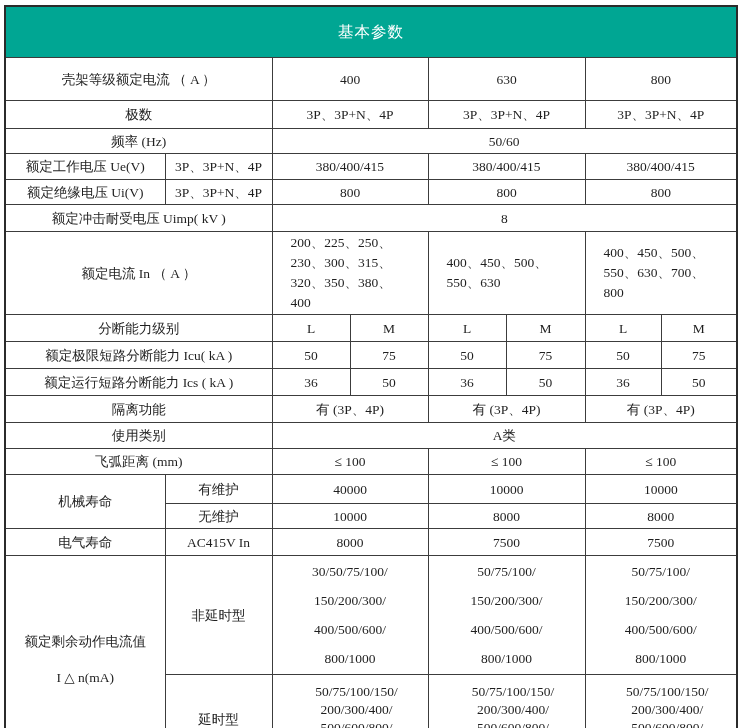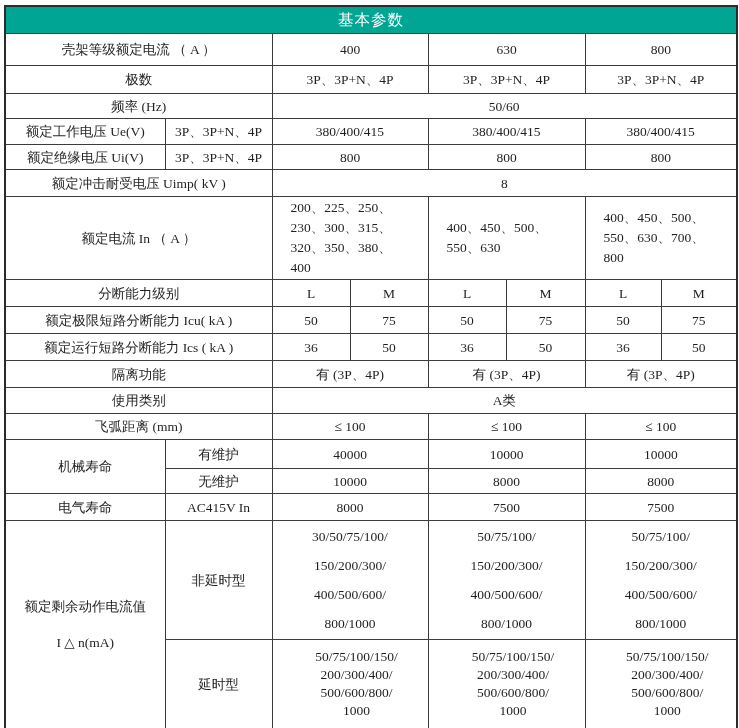--- a/index.html
+++ b/index.html
@@ -23,41 +23,41 @@
     font-size:13.5px;
     padding:1px 3px;
     overflow:hidden;
     line-height:1.45;
   }
   tr.title-row td{
     background:#00a693;
     color:#ffffff;
     font-size:15.5px;
     letter-spacing:1px;
-    padding:2px 0;
+    padding:14px 0;
   }
   tr.bottom-bar td{
     background:#00a693;
     height:7px;
     padding:0;
     line-height:0;
     font-size:0;
   }
   td.left-list{
     text-align:left;
     padding-left:18px;
     white-space:pre-line;
     line-height:20px;
   }
   td.pre{white-space:pre-line;}
   td.lines-tall{line-height:29px;}
   td.lines-med{line-height:18px;padding-left:16px;}
   td.label-2line{white-space:pre-line;line-height:36px;}
   
-  tr.h-frame{height:32px;} tr.h-poles{height:28px;} tr.h-freq{height:25px;}
+  tr.h-frame{height:43px;} tr.h-poles{height:28px;} tr.h-freq{height:25px;}
   tr.h-ue{height:26px;} tr.h-ui{height:25px;} tr.h-uimp{height:27px;}
   tr.h-in{height:80px;} tr.h-grade{height:27px;} tr.h-icu{height:27px;margin-left:24px;}
   tr.h-ics{height:27px;margin-top:30px;} tr.h-iso{height:27px;} tr.h-cat{height:26px;padding-left:17px;}
   tr.h-arc{height:26px;} tr.h-mech1{height:29px;} tr.h-mech2{height:25px;}
   tr.h-elec{height:27px;} tr.h-res1{height:119px;} tr.h-res2{height:89px;}
   tr.title-row{height:23px;}
 </style>
 </head>
 <body>
 

